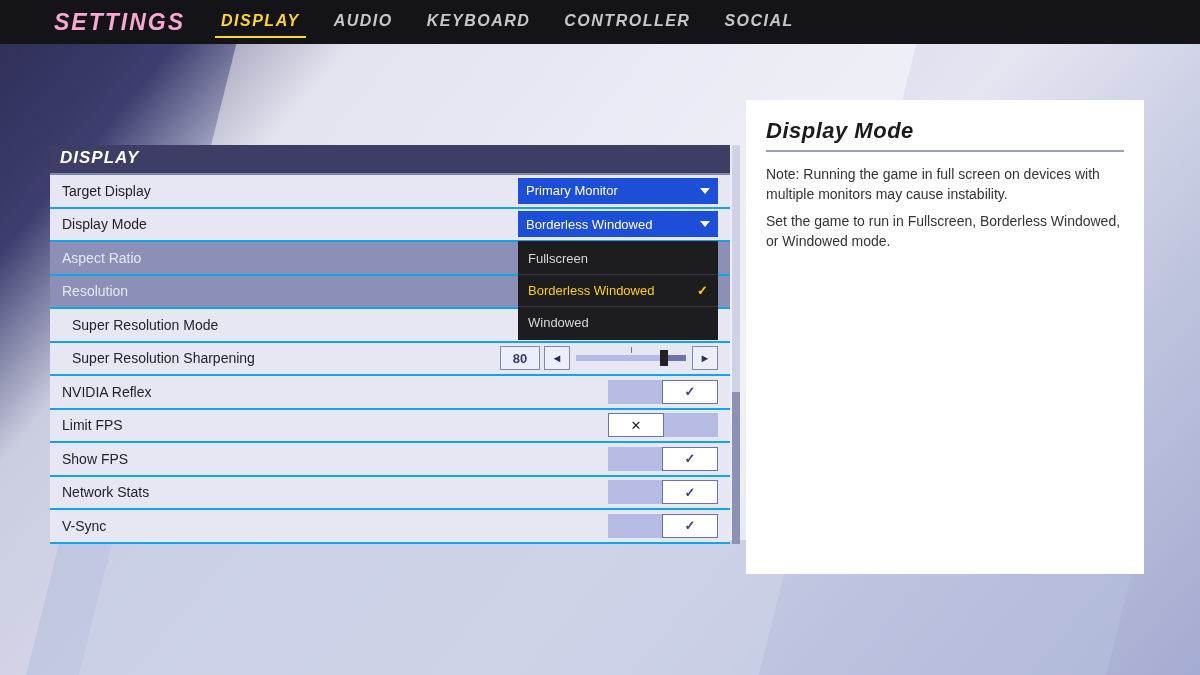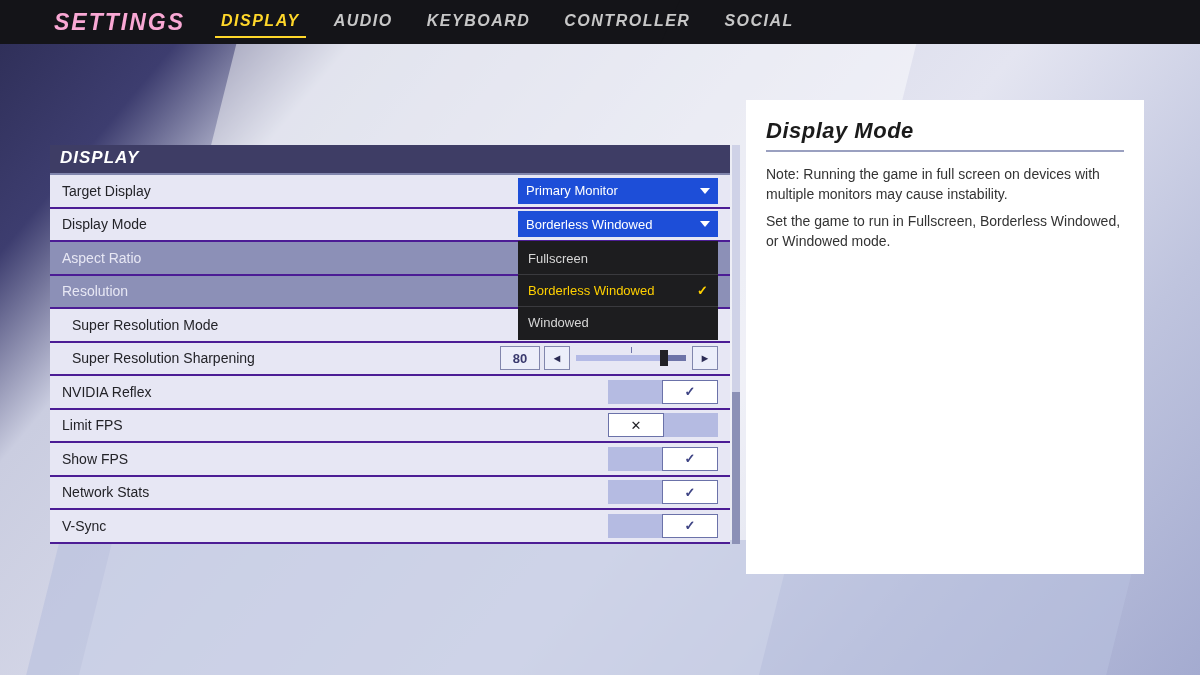--- a/index.html
+++ b/index.html
@@ -20,21 +20,21 @@
 .title{ font-style:italic; font-weight:900; letter-spacing:2px; color:#f9a8d4; font-size:23px; margin-right:32px; font-stretch:condensed; }
 .tabs{ display:flex; gap:26px; position:relative; z-index:2; }
 .tab{ font-style:italic; font-weight:900; letter-spacing:1.5px; font-size:16px; color:#c7c7c7; cursor:pointer; position:relative; padding:0 4px 2px; font-stretch:condensed;}
 .tab.active{ color:#ffd72a; }
 .tab.active::after{ content:""; position:absolute; left:-2px; right:-2px; bottom:-6px; height:2px; background:#ffd72a; }
 
 
 .panel{ position:absolute; left:50px; top:145px; width:680px; background:rgba(255,255,255,0); z-index:3; }
 .panel-head{ height:28px; background:#3e3d65; color:#fff; font-style:italic; font-weight:900; letter-spacing:1px; padding:3px 10px; font-size:17px; font-stretch:condensed;}
 .rows{ border-top:2px solid #8186ad; max-height:408px; overflow:hidden; }
-.row{ height:33.5px; display:flex; align-items:center; justify-content:space-between; padding:0 12px; background:#e7e7f4; border-bottom:2px solid #4c1d95; font-size:14px; color:#232328; position:relative; }
+.row{ height:33.5px; display:flex; align-items:center; justify-content:space-between; padding:0 12px; background:#e7e7f4; border-bottom:2px solid #0ea5e9; font-size:14px; color:#232328; position:relative; }
 .row .label{ }
 .row.indent .label{ padding-left:10px; }
 .row.disabled{ background:#8c90b7; color:#e7e7f4; }
 .row.disabled .label{ color:#e7e7f4; }
 
 
 .dd{ width:200px; height:26px; background:#1d4ed8; color:#fff; display:flex; align-items:center; justify-content:space-between; padding:0 8px; font-size:13px; cursor:pointer; position:relative; }
 .dd .caret{ width:0;height:0;border-left:5px solid transparent;border-right:5px solid transparent;border-top:6px solid #fff; }
 
 

